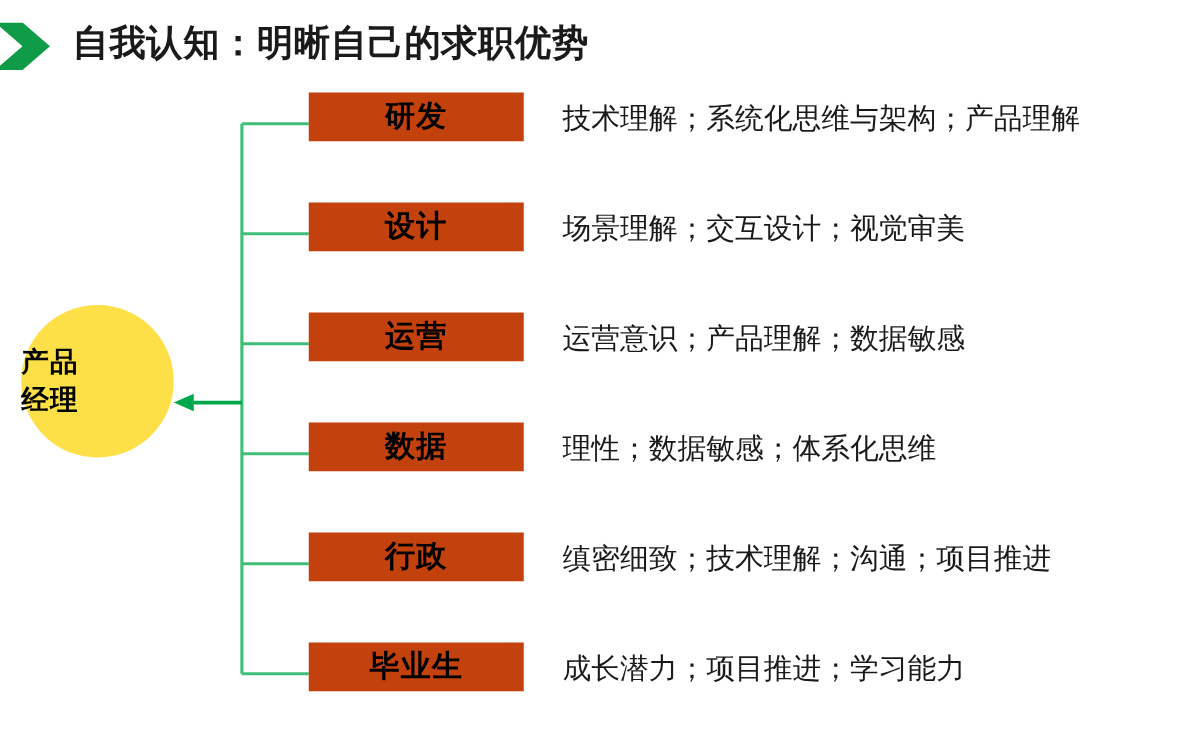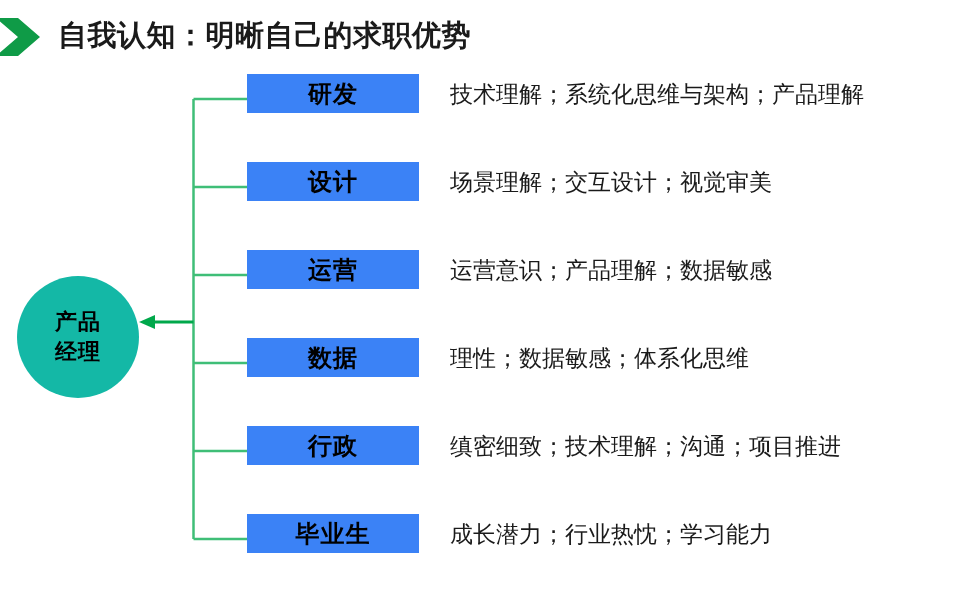--- a/index.html
+++ b/index.html
@@ -43,28 +43,28 @@
     color: #1a1a1a;
     letter-spacing: 0.5px;
     line-height: 44px;
     white-space: nowrap;
   }
 
   
   #root-node {
     position: absolute;
     left: 17px;
-    top: 276px;
+    top: 244px;
     width: 122px;
     height: 122px;
     border-radius: 50%;
-    background: #14b8a6;
+    background: #fde047;
     display: flex;
     flex-direction: column;
-    align-items: center;
+    align-items: flex-start;
     justify-content: center;
   }
   #root-node .root-line {
     font-size: 22px;
     font-weight: bold;
     color: #000000;
     line-height: 30px;
     letter-spacing: 1px;
   }
 
@@ -83,21 +83,21 @@
     position: absolute;
     left: 247px;
     height: 39px;
   }
   .branch-box {
     position: absolute;
     left: 0px;
     top: 0px;
     width: 172px;
     height: 39px;
-    background: #3b82f6;
+    background: #c2410c;
     display: flex;
     align-items: center;
     justify-content: center;
   }
   .branch-box-label {
     font-size: 24px;
     font-weight: bold;
     color: #000000;
     letter-spacing: 1px;
     line-height: 26px;
@@ -181,16 +181,16 @@
     <div class="branch-box">
       <span class="branch-box-label">行政</span>
     </div>
     <div class="branch-desc">缜密细致；技术理解；沟通；项目推进</div>
   </div>
 
   <div class="branch-row" style="top:514px;">
     <div class="branch-box">
       <span class="branch-box-label">毕业生</span>
     </div>
-    <div class="branch-desc">成长潜力；行业热忱；学习能力</div>
+    <div class="branch-desc">成长潜力；项目推进；学习能力</div>
   </div>
 
 </div>
 
 </body></html>

